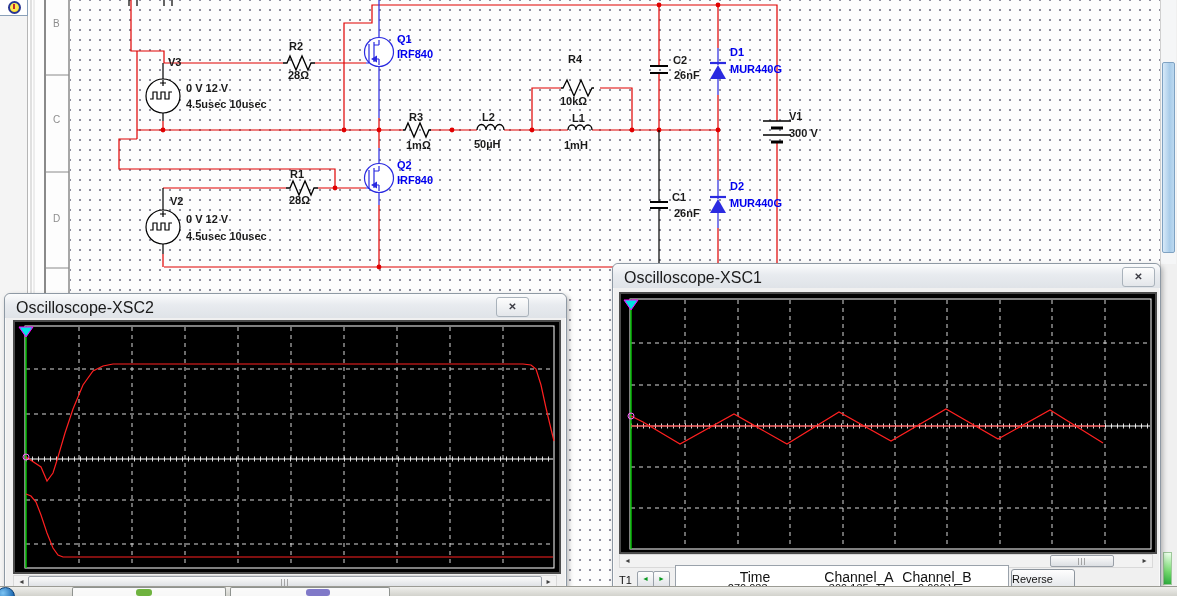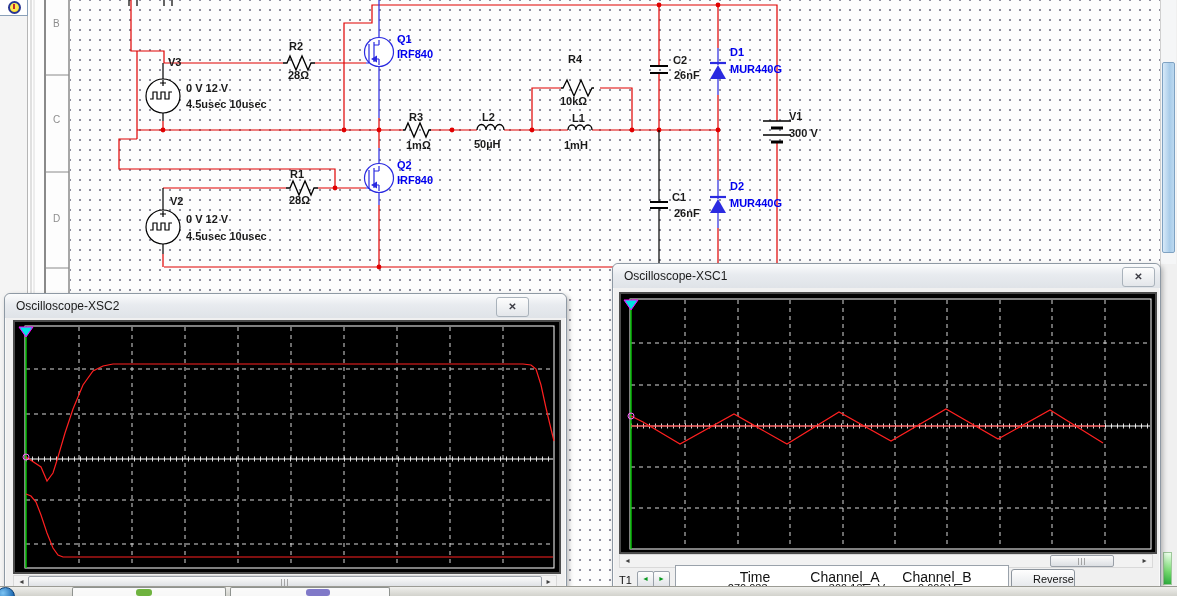--- a/index.html
+++ b/index.html
@@ -15,38 +15,38 @@
   #left-panel{left:0;top:0;width:27px;height:596px;background:#f4f4f4;border-right:1px solid #b5b5b5;}
   #icon-box{left:0;top:0;width:27px;height:15px;background:#fff;border-right:1px solid #8aa0b8;border-bottom:1px solid #8aa0b8;}
   #clock-icon{left:8px;top:1px;width:13px;height:13px;border-radius:50%;
     background:radial-gradient(circle at 45% 40%,#ffe94d 55%,#e3b900);border:2px solid #283593;box-sizing:border-box;}
   #clock-hand{left:13px;top:4px;width:2px;height:5px;background:#c62828;}
   
   .win{background:#f0f0f0;border:1px solid #8e99a4;border-radius:6px;
        box-shadow:0 0 0 1px rgba(255,255,255,.6) inset,2px 2px 5px rgba(0,0,0,.25);}
   .titlebar{position:absolute;left:0;top:0;right:0;height:24px;border-radius:6px 6px 0 0;
        background:linear-gradient(#fbfcfd,#e8ebef 45%,#dfe3e8);}
-  .title-text{position:absolute;left:11px;top:5px;font-size:12px;color:#1a1a1a;}
+  .title-text{position:absolute;left:11px;top:5px;font-size:16px;color:#1a1a1a;}
   .closebtn{position:absolute;width:31px;height:18px;background:linear-gradient(#fdfdfd,#e3e6ea);
        border:1px solid #a9b2bb;border-radius:3px;text-align:center;line-height:17px;
        font-size:10px;font-weight:bold;color:#3c3c44;}
   .bezel{position:absolute;background:#000;border:2px solid #4b4b4b;}
   .hscroll{position:absolute;height:14px;background:#f2f2f2;border:1px solid #d9d9d9;box-sizing:border-box;}
   .sbarrow{position:absolute;top:0;width:13px;height:12px;font-size:8px;line-height:12px;text-align:center;color:#404040;}
   .sbthumb{position:absolute;top:0;height:12px;background:linear-gradient(#fbfbfb,#dcdfe3);
        border:1px solid #9aa0a8;border-radius:2px;box-sizing:border-box;
        text-align:center;line-height:10px;font-size:8px;color:#808080;letter-spacing:1px;}
   .readout-label{font-size:11px;color:#111;}
   .stepbtn{position:absolute;width:15px;height:15px;background:linear-gradient(#fefefe,#dfe2e6);
        border:1px solid #9aa2ab;border-radius:2px;font-size:7px;line-height:14px;text-align:center;color:#0a9a20;}
   .whitebox{position:absolute;background:#fff;border:1px solid #9aa2ab;}
   .col-h{position:absolute;top:3px;font-size:14px;color:#111;text-align:center;width:110px;}
   .col-v{position:absolute;top:16px;font-size:11px;color:#111;text-align:center;width:110px;}
   .pushbtn{position:absolute;background:linear-gradient(#fefefe,#e1e4e8);border:1px solid #8d959e;
-       border-radius:3px;font-size:11px;color:#111;text-align:right;line-height:19px;}
+       border-radius:3px;font-size:11px;color:#111;text-align:left;line-height:19px;}
   
   #right-strip{left:1160px;top:0;width:17px;height:596px;background:#f0f0f0;border-left:1px solid #d0d0d0;}
   #vscroll-track{left:1161px;top:0;width:15px;height:264px;background:#f5f6f7;}
   #vscroll-thumb{left:1162px;top:62px;width:13px;height:191px;border:1px solid #7fa2c2;border-radius:2px;
        background:linear-gradient(90deg,#d7e9f8,#a9cce9 60%,#bcd9f0);box-sizing:border-box;}
   #green-strip{left:1163px;top:552px;width:9px;height:33px;
        background:linear-gradient(#eaffe8,#74d96e 60%,#2fae3f);border:1px solid #9ec79b;box-sizing:border-box;}
   
   #taskbar{left:0;top:586px;width:1177px;height:10px;background:linear-gradient(#efefec,#cfcfc9);border-top:1px solid #9b9b94;}
   #start-orb{left:-4px;top:587px;width:17px;height:17px;border-radius:50%;
@@ -297,21 +297,21 @@
       <div class="sbarrow" style="left:1px;">◂</div>
       <div class="sbarrow" style="right:1px;">▸</div>
       <div class="sbthumb" style="left:430px;width:64px;">|||</div>
     </div>
 
     <span class="abs readout-label" style="left:6px;top:310px;">T1</span>
     <div class="stepbtn" style="left:24px;top:307px;">◄</div>
     <div class="stepbtn" style="left:40px;top:307px;">►</div>
     <div class="whitebox" style="left:62px;top:301px;width:332px;height:39px;">
       <span class="col-h" style="left:24px;">Time</span>
-      <span class="col-h" style="left:114px;">Channel_A</span>
+      <span class="col-h" style="left:128px;">Channel_A</span>
       <span class="col-h" style="left:206px;">Channel_B</span>
       <span class="col-v" style="left:24px;">270.033 us</span>
       <span class="col-v" style="left:126px;">309.135 uV</span>
       <span class="col-v" style="left:206px;">0.000 V</span>
     </div>
     <div class="pushbtn" style="left:398px;top:305px;width:62px;height:20px;">Reverse</div>
   </div>
 
   <div class="abs" id="taskbar"></div>
   <div class="abs" id="start-orb"></div>

